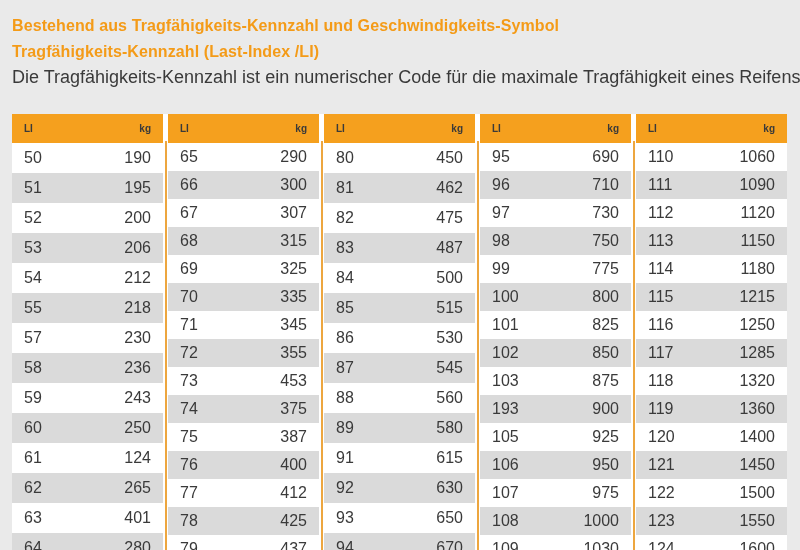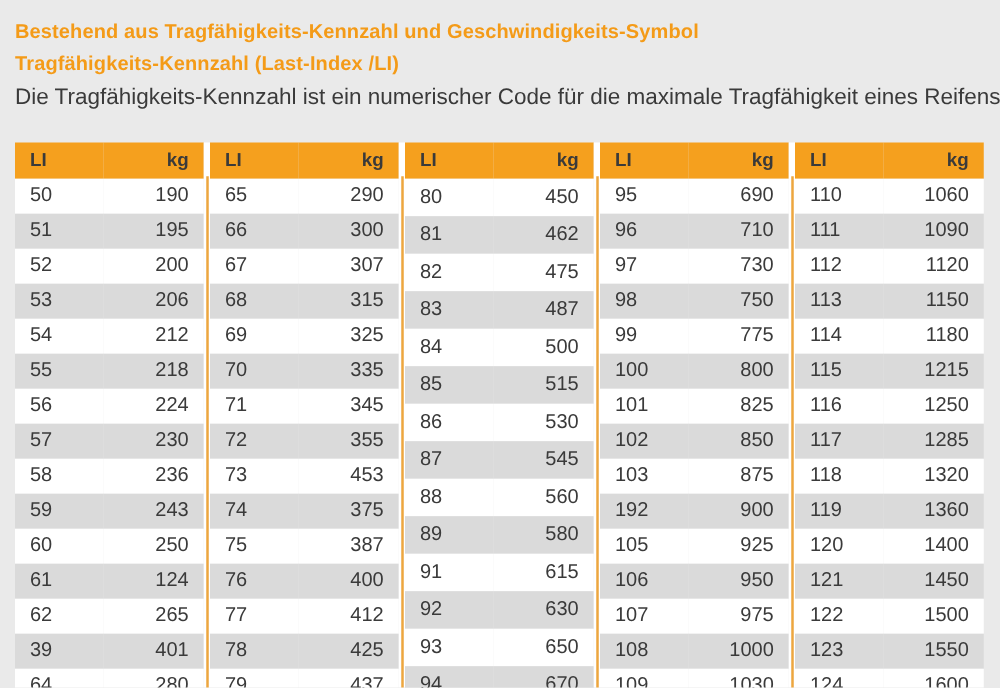--- a/index.html
+++ b/index.html
@@ -39,21 +39,21 @@
   }
   table.grp {
     border-collapse: separate;
     border-spacing: 0;
     width: 151px;
     table-layout: fixed;
   }
   table.grp th {
     background: var(--accent, #F5A01E);
     height: 27px;
-    font-size: 15px;
+    font-size: 10px;
     font-weight: 700;
     color: var(--text, #3A3A3A);
     vertical-align: middle;
   }
   table.grp td {
     height: 26px;
     font-size: 16px;
     font-weight: 400;
     color: var(--text, #3A3A3A);
     vertical-align: middle;
@@ -116,24 +116,20 @@
           </tr>
           <tr>
             <td class="li">54</td>
             <td class="kg">212</td>
           </tr>
           <tr>
             <td class="li">55</td>
             <td class="kg">218</td>
           </tr>
           <tr>
-            <td class="li">56</td>
-            <td class="kg">224</td>
-          </tr>
-          <tr>
             <td class="li">57</td>
             <td class="kg">230</td>
           </tr>
           <tr>
             <td class="li">58</td>
             <td class="kg">236</td>
           </tr>
           <tr>
             <td class="li">59</td>
             <td class="kg">243</td>
@@ -144,21 +140,21 @@
           </tr>
           <tr>
             <td class="li">61</td>
             <td class="kg">124</td>
           </tr>
           <tr>
             <td class="li">62</td>
             <td class="kg">265</td>
           </tr>
           <tr>
-            <td class="li">39</td>
+            <td class="li">63</td>
             <td class="kg">401</td>
           </tr>
           <tr>
             <td class="li">64</td>
             <td class="kg">280</td>
           </tr>
         </tbody>
       </table>
       <div class="sep">
         <div class="sep-line"></div>
@@ -343,21 +339,21 @@
           </tr>
           <tr>
             <td class="li">102</td>
             <td class="kg">850</td>
           </tr>
           <tr>
             <td class="li">103</td>
             <td class="kg">875</td>
           </tr>
           <tr>
-            <td class="li">192</td>
+            <td class="li">193</td>
             <td class="kg">900</td>
           </tr>
           <tr>
             <td class="li">105</td>
             <td class="kg">925</td>
           </tr>
           <tr>
             <td class="li">106</td>
             <td class="kg">950</td>
           </tr>

